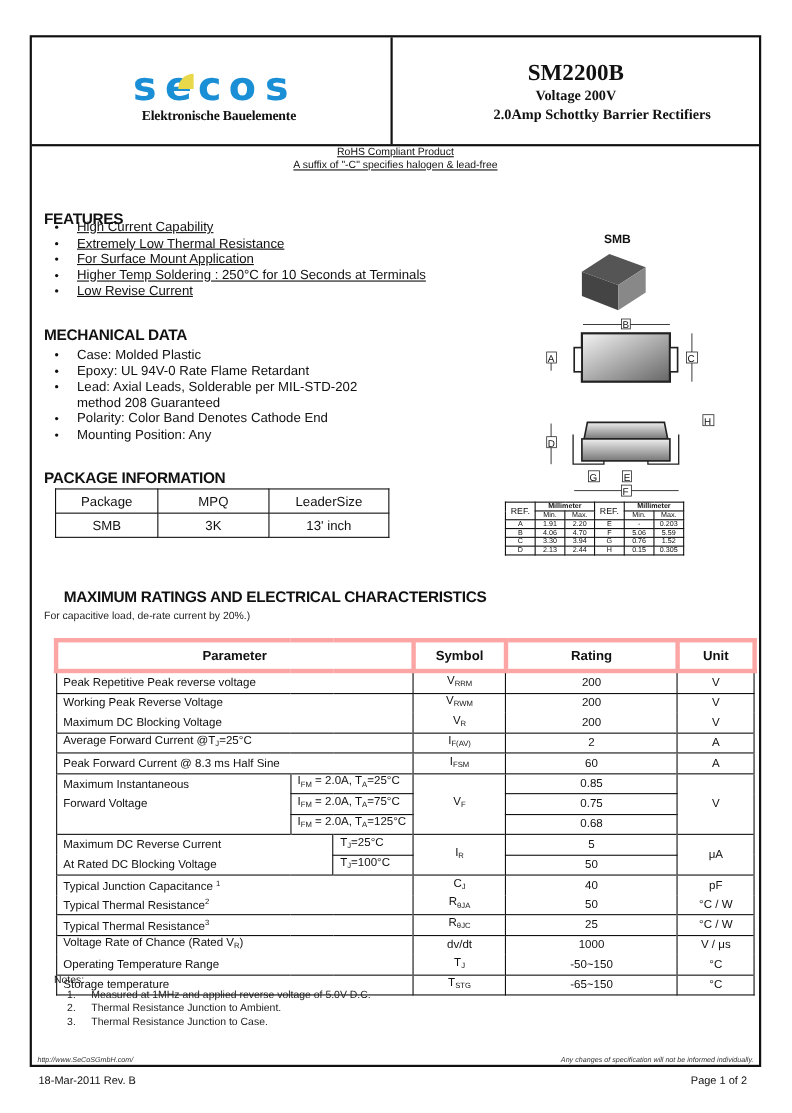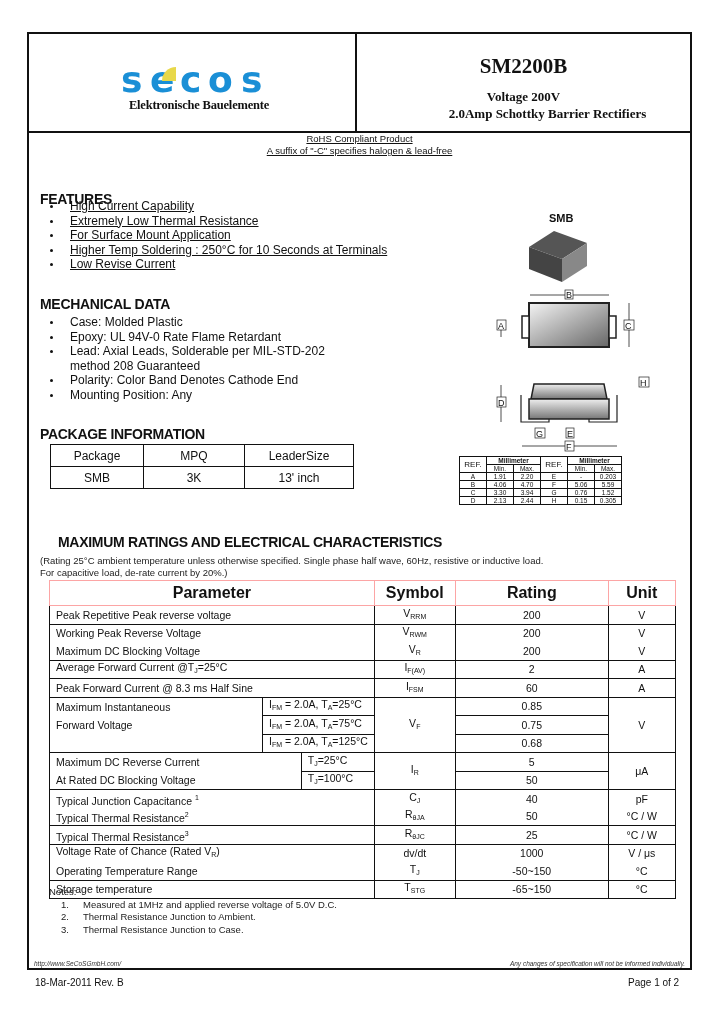--- a/index.html
+++ b/index.html
@@ -6,42 +6,42 @@
   body{width:720px;height:1012px;position:relative;font-family:"Liberation Sans",sans-serif;color:#111;overflow:hidden;}
   .frame{position:absolute;left:27px;top:32px;width:665px;height:938px;border:2px solid #111;box-sizing:border-box;}
   .hdr{position:absolute;left:0;top:0;width:661px;height:97px;border-bottom:2px solid #111;}
   .hdr-div{position:absolute;left:326px;top:0;width:2px;height:97px;background:#111;}
   .logo{position:absolute;left:90px;top:30px;width:160px;}
   .logo-word{position:relative;height:32px;}
   .logo-word span{position:absolute;top:0;font-family:"DejaVu Sans",sans-serif;font-weight:bold;font-size:36px;line-height:32px;color:#1a8fd6;letter-spacing:-1px;}
   .logo-sub{font-family:"Liberation Serif",serif;font-weight:bold;font-size:12.5px;text-align:center;margin-top:2px;letter-spacing:-0.2px;}
   .title-box{position:absolute;left:328px;top:0;width:333px;height:97px;text-align:center;font-family:"Liberation Serif",serif;font-weight:bold;}
   .part{font-size:21px;margin-top:21px;line-height:22px;}
-  .sub1{font-size:13px;margin-top:12px;line-height:16px;}
+  .sub1{font-size:13px;margin-top:2px;line-height:16px;}
   .sub2{font-size:13px;line-height:17px;padding-left:48px;}
   .rohs{position:absolute;left:0;top:99px;width:661px;text-align:center;font-size:9.5px;line-height:12px;}
   .rohs div{text-decoration:underline;}
   h2{position:absolute;margin:0;font-size:14px;font-weight:bold;letter-spacing:-0.3px;}
   ul.bul{position:absolute;margin:0;padding:0;list-style:none;font-size:12px;line-height:14.6px;}
   ul.bul li{position:relative;padding-left:30px;}
   ul.bul li::before{content:"";position:absolute;left:10px;top:6px;width:3px;height:3px;border-radius:50%;background:#111;}
   ul.bul li.cont::before{display:none;}
   table{border-collapse:collapse;}
   .pkg{position:absolute;left:21px;top:410px;font-size:12px;}
   .pkg td{border:1px solid #111;text-align:center;height:21px;padding:0;}
   .smb-label{position:absolute;left:520px;top:178px;font-size:11px;font-weight:bold;}
   .dim{position:absolute;left:430px;top:422px;font-size:6.5px;}
   .dim td{border:1px solid #111;text-align:center;padding:0;height:7px;line-height:7px;}
   .sec-title{top:500px;}
   .cond{position:absolute;left:11px;top:521px;font-size:9.5px;line-height:12px;color:#222;}
   .main{position:absolute;left:20px;top:546px;font-size:10.5px;}
   .main td{border-left:1px solid #111;border-right:1px solid #111;padding:0 6px;height:17.5px;line-height:12px;}
   .main tr.top td{border-top:1px solid #111;}
   .main tr.last td{border-bottom:1px solid #111;}
-  .main th{border:1px solid #fca5a5;font-size:16px;height:22px;}
+  .main th{border:4px solid #fca5a5;font-size:12px;height:22px;}
   .c{text-align:center;}
   sub{font-size:7px;vertical-align:-2px;}
   sup{font-size:7px;}
   .notes{position:absolute;left:20px;top:852px;font-size:9.5px;line-height:12.5px;color:#222;}
   .notes .n{padding-left:12px;}
   .notes .n span{display:inline-block;width:22px;}
   .foot-l{position:absolute;left:5px;top:926px;font-size:6.5px;font-style:italic;color:#333;}
   .foot-r{position:absolute;right:5px;top:926px;font-size:6.5px;font-style:italic;color:#333;}
   .date{position:absolute;left:35px;top:977px;font-size:10px;}
   .page{position:absolute;left:628px;top:977px;font-size:10px;}
@@ -203,21 +203,20 @@
           <td>2.44</td>
           <td>H</td>
           <td>0.15</td>
           <td>0.305</td>
         </tr>
   </tbody>
     </table>
 
   <h2 class="sec-title" style="left:29px;">MAXIMUM RATINGS AND ELECTRICAL CHARACTERISTICS</h2>
   <div class="cond">
-    <div>(Rating 25°C ambient temperature unless otherwise specified. Single phase half wave, 60Hz, resistive or inductive load.</div>
     <div>For capacitive load, de-rate current by 20%.)</div>
   </div>
 
   <table class="main">
     <tbody>
         <tr>
       <th colspan="3" style="width:292px">Parameter</th>
       <th style="width:78px">Symbol</th>
       <th style="width:150px">Rating</th>
       <th style="width:64px">Unit</th>

